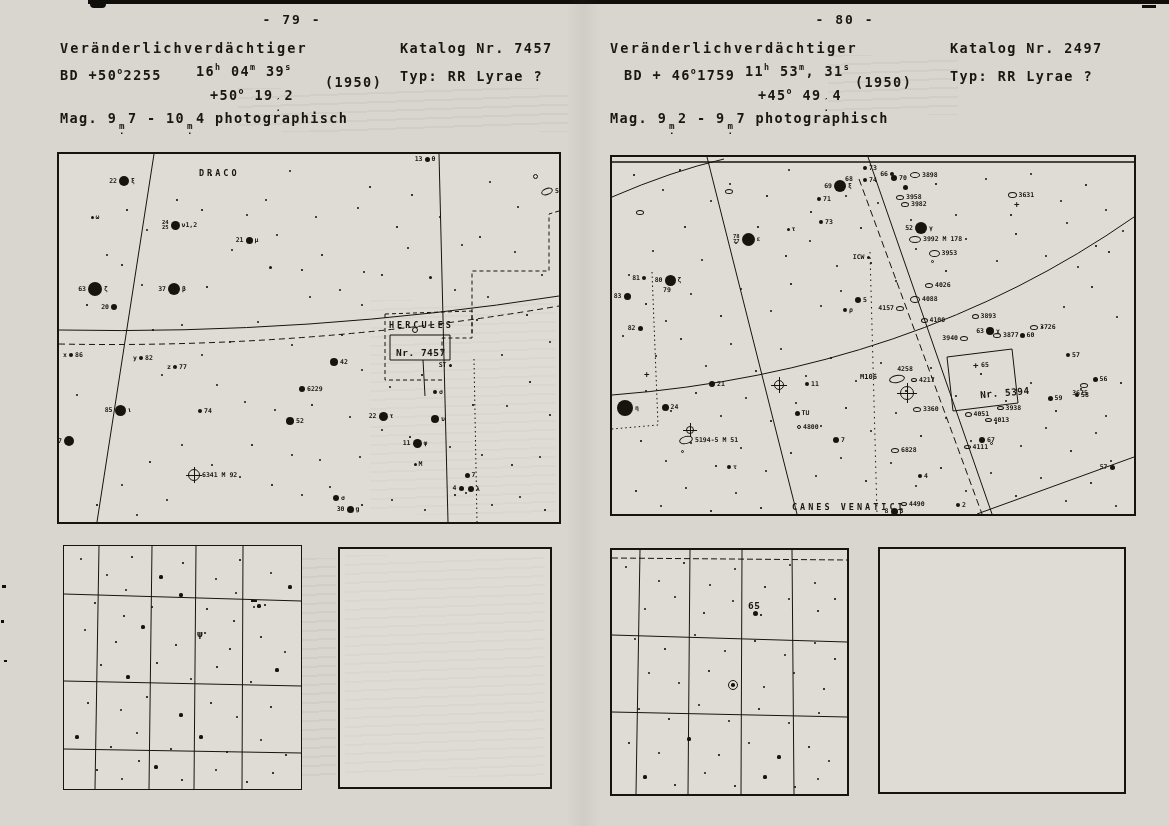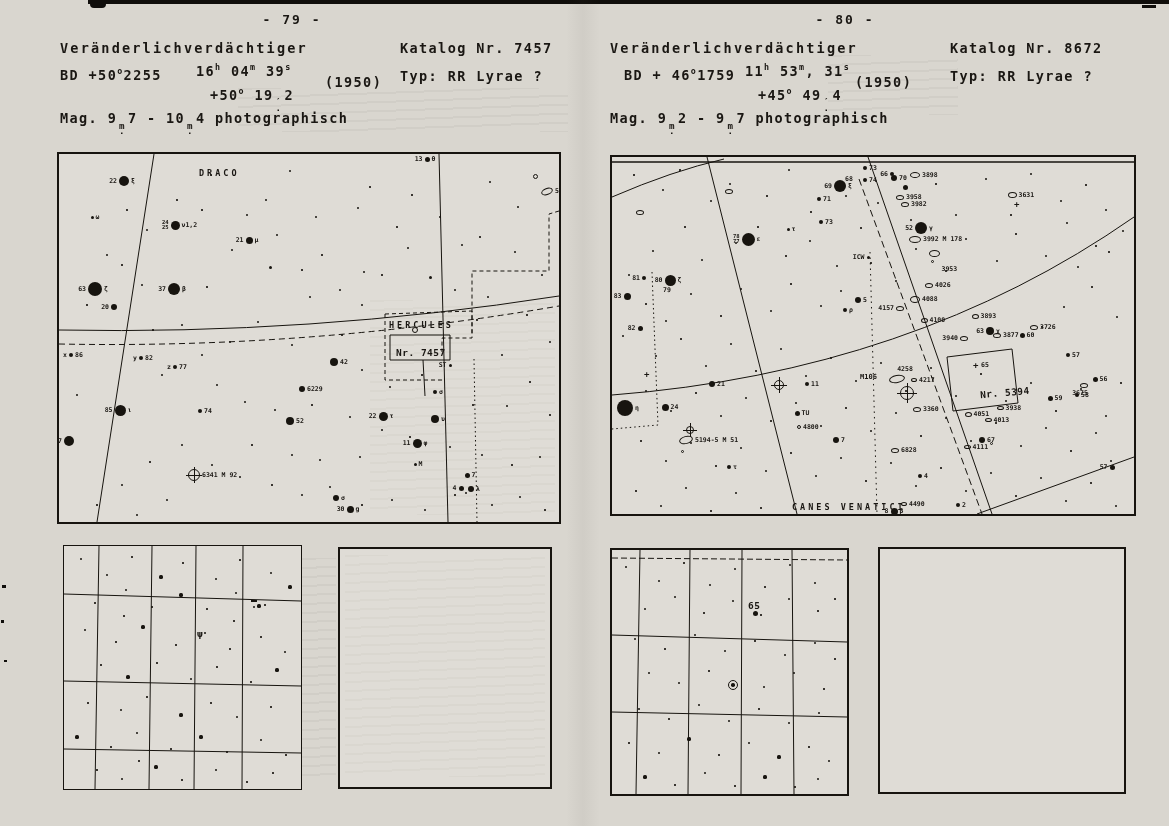--- a/index.html
+++ b/index.html
@@ -331,21 +331,21 @@
       <span class="bar" style="left: 187px; top: 54.25px; width: 6px; height: 1.5px;"></span>
       <span class="star" style="left: 193.4px; top: 58.4px; width: 3.2px; height: 3.2px;"></span>
       <span class="star" style="left: 189px; top: 60px; width: 2px; height: 2px;"></span>
     </div>
   <div class="chart bframe" style="left:338px;top:547px;width:210px;height:238px"></div>
 </div>
 
 <div>
   <div class="pagenum" style="left:610px;top:12px;width:470px">- 80 -</div>
   <div class="hdr t1" style="left:610px;top:40px">Veränderlichverdächtiger</div>
-  <div class="hdr t2" style="left:950px;top:40px">Katalog Nr. 8672</div>
+  <div class="hdr t2" style="left:950px;top:40px">Katalog Nr. 2497</div>
   <div class="hdr t2" style="left:624px;top:66px">BD + 46<sup>o</sup>1759</div>
   <div class="hdr t2" style="left:745px;top:62px">11<sup>h</sup> 53<sup>m</sup>, 31<sup>s</sup></div>
   <div class="hdr t2" style="left:758px;top:86px">+45<sup>o</sup> 49<span class="stk">
         <i>′</i>
         <i>.</i>
       </span>4</div>
   <div class="hdr t2" style="left:855px;top:74px">(1950)</div>
   <div class="hdr t2" style="left:950px;top:68px">Typ: RR Lyrae ?</div>
   <div class="hdr t2" style="left:610px;top:110px">Mag. 9<span class="stk">
         <i>m</i>
@@ -563,21 +563,21 @@
       <span class="lab" style="left: 299px; top: 47px; transform: translate(0px, -50%);">3982</span>
       <span class="ring" style="left: 395.5px; top: 35px; width: 9px; height: 6px;"></span>
       <span class="lab" style="left: 406.5px; top: 38px; transform: translate(0px, -50%);">3631</span>
       <span class="cross" style="left: 402px; top: 44px;">+</span>
       <span class="star" style="left: 303px; top: 65px; width: 12px; height: 12px;"></span>
       <span class="lab" style="left: 301px; top: 71px; transform: translate(-100%, -50%);">52</span>
       <span class="lab" style="left: 317px; top: 71px; transform: translate(0px, -50%);">γ</span>
       <span class="ring" style="left: 297px; top: 78.5px; width: 12px; height: 7px;"></span>
       <span class="lab" style="left: 311px; top: 82px; transform: translate(0px, -50%);">3992 M 178</span>
       <span class="ring" style="left: 316.5px; top: 92.5px; width: 11px; height: 7px;"></span>
-      <span class="lab" style="left: 329.5px; top: 112px; transform: translate(0px, -50%);">3953</span>
+      <span class="lab" style="left: 329.5px; top: 96px; transform: translate(0px, -50%);">3953</span>
       <span class="cir" style="left: 318.5px; top: 102.5px; width: 3px; height: 3px;"></span>
       <span class="ring" style="left: 313px; top: 125.5px; width: 8px; height: 5px;"></span>
       <span class="lab" style="left: 323px; top: 128px; transform: translate(0px, -50%);">4026</span>
       <span class="ring" style="left: 298px; top: 138.5px; width: 10px; height: 7px;"></span>
       <span class="lab" style="left: 310px; top: 142px; transform: translate(0px, -50%);">4088</span>
       <span class="ring" style="left: 284px; top: 148.5px; width: 8px; height: 5px;"></span>
       <span class="lab" style="left: 282px; top: 151px; transform: translate(-100%, -50%);">4157</span>
       <span class="ring" style="left: 308.5px; top: 160.5px; width: 7px; height: 5px;"></span>
       <span class="lab" style="left: 317.5px; top: 163px; transform: translate(0px, -50%);">4100</span>
       <span class="ring" style="left: 359.5px; top: 156.5px; width: 7px; height: 5px;"></span>

